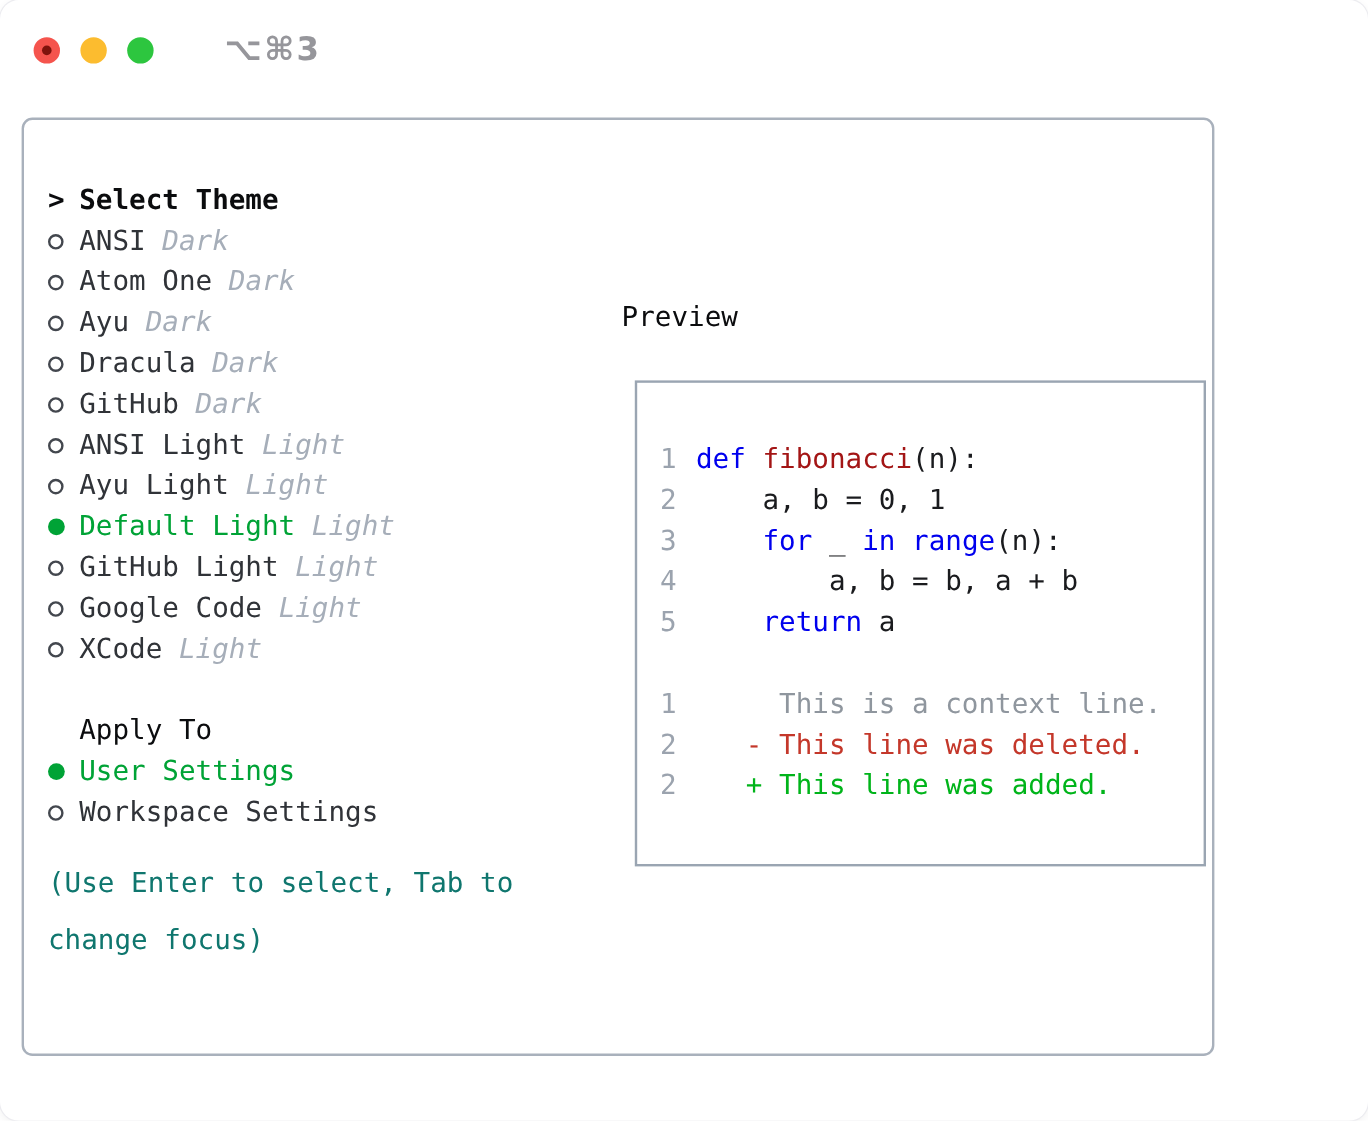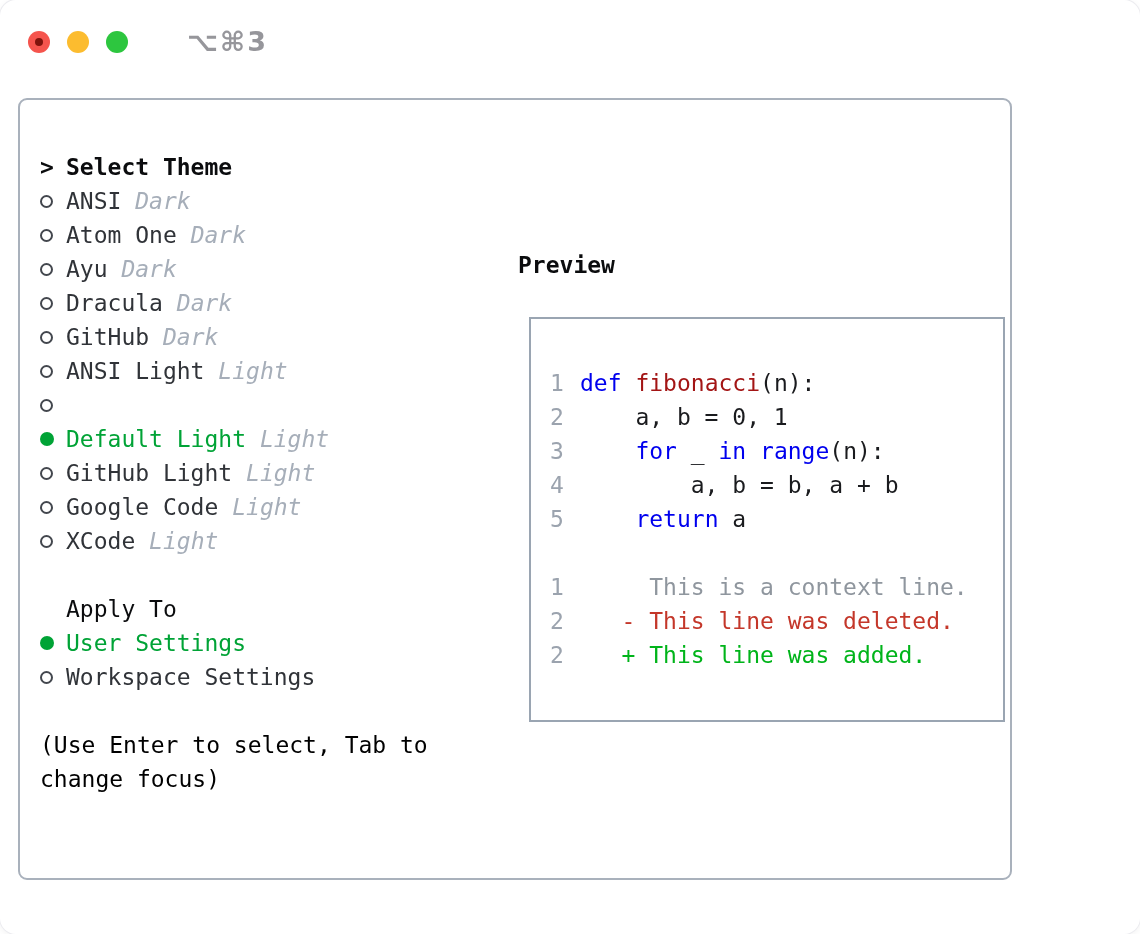--- a/index.html
+++ b/index.html
@@ -29,25 +29,25 @@
   .prefix{font-weight:bold;color:#0b0c0e;}
   .hdr{font-weight:bold;color:#0b0c0e;}
   .subhdr{color:#0b0c0e;}
   .radio{width:13px;height:13px;border:2px solid #43474e;border-radius:50%;box-sizing:border-box;}
   .radio.sel{width:14px;height:14px;border:none;background:#00a336;}
   .t-name{color:#303338;}
   .t-name.sel{color:#00a336;}
   .t-variant{color:#a6aeb9;font-style:italic;}
   .opt-label{color:#303338;}
   .opt-label.sel{color:#00a336;}
-  .help{margin-top:34px;margin-left:0;width:420px;line-height:34px;color:#000000;padding-left:0;}
+  .help{margin-top:18px;margin-left:0;width:420px;line-height:48px;color:#0f766e;padding-left:0;}
 
   
   .preview-title{position:absolute;left:498px;top:148px;height:34px;display:flex;align-items:center;
-                 font-size:23px;font-weight:bold;color:#0b0c0e;}
+                 font-size:23px;font-weight:normal;color:#0b0c0e;}
   .preview-box{position:absolute;left:509px;top:217px;width:476px;height:405px;
                border:2px solid #9aa5b2;background:#fff;box-sizing:border-box;}
   .code{position:absolute;left:19px;top:47px;font-size:23px;line-height:34px;white-space:pre;}
   .cl{height:34px;}
   .ln{display:inline-block;width:30px;color:#9ba3ae;}
   .tok{color:#1a1b1e;}
   .tok.keyword{color:#0000ee;}
   .tok.function{color:#a31515;}
   .dl.context{color:#8f969e;}
   .dl.deleted{color:#c4372a;}
@@ -73,21 +73,21 @@
         <span class="hdr">Select Theme</span>
       </div>
 
       <div id="theme-list">
           <div class="row"><span class="slot"><span class="radio"></span></span><span><span class="t-name">ANSI</span> <span class="t-variant">Dark</span></span></div>
           <div class="row"><span class="slot"><span class="radio"></span></span><span><span class="t-name">Atom One</span> <span class="t-variant">Dark</span></span></div>
           <div class="row"><span class="slot"><span class="radio"></span></span><span><span class="t-name">Ayu</span> <span class="t-variant">Dark</span></span></div>
           <div class="row"><span class="slot"><span class="radio"></span></span><span><span class="t-name">Dracula</span> <span class="t-variant">Dark</span></span></div>
           <div class="row"><span class="slot"><span class="radio"></span></span><span><span class="t-name">GitHub</span> <span class="t-variant">Dark</span></span></div>
           <div class="row"><span class="slot"><span class="radio"></span></span><span><span class="t-name">ANSI Light</span> <span class="t-variant">Light</span></span></div>
-          <div class="row"><span class="slot"><span class="radio"></span></span></div>
+          <div class="row"><span class="slot"><span class="radio"></span></span><span><span class="t-name">Ayu Light</span> <span class="t-variant">Light</span></span></div>
           <div class="row"><span class="slot"><span class="radio sel"></span></span><span><span class="t-name sel">Default Light</span> <span class="t-variant">Light</span></span></div>
           <div class="row"><span class="slot"><span class="radio"></span></span><span><span class="t-name">GitHub Light</span> <span class="t-variant">Light</span></span></div>
           <div class="row"><span class="slot"><span class="radio"></span></span><span><span class="t-name">Google Code</span> <span class="t-variant">Light</span></span></div>
           <div class="row"><span class="slot"><span class="radio"></span></span><span><span class="t-name">XCode</span> <span class="t-variant">Light</span></span></div>
         </div>
 
       <div class="row-spacer"></div>
 
       <div class="row">
         <span class="slot"></span>

